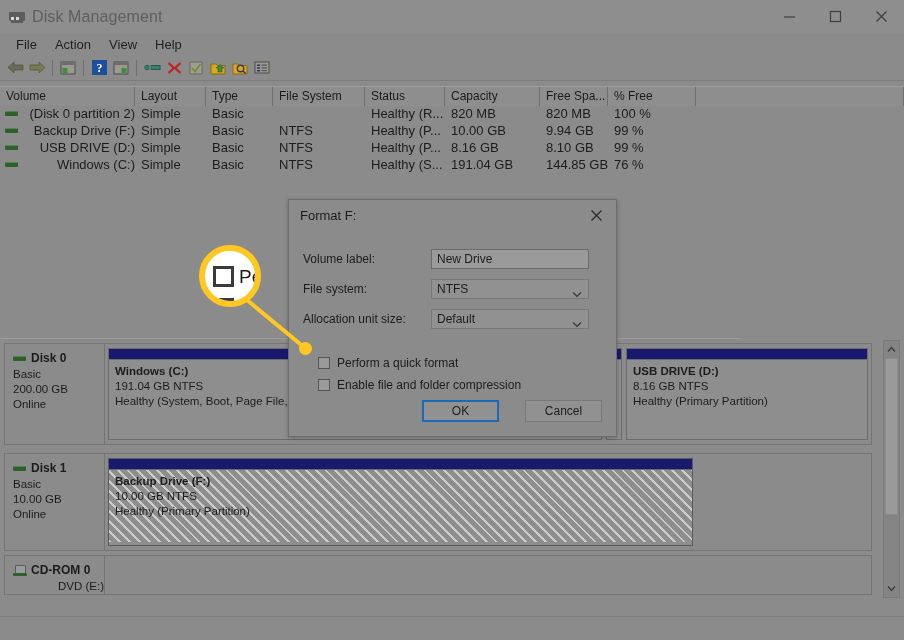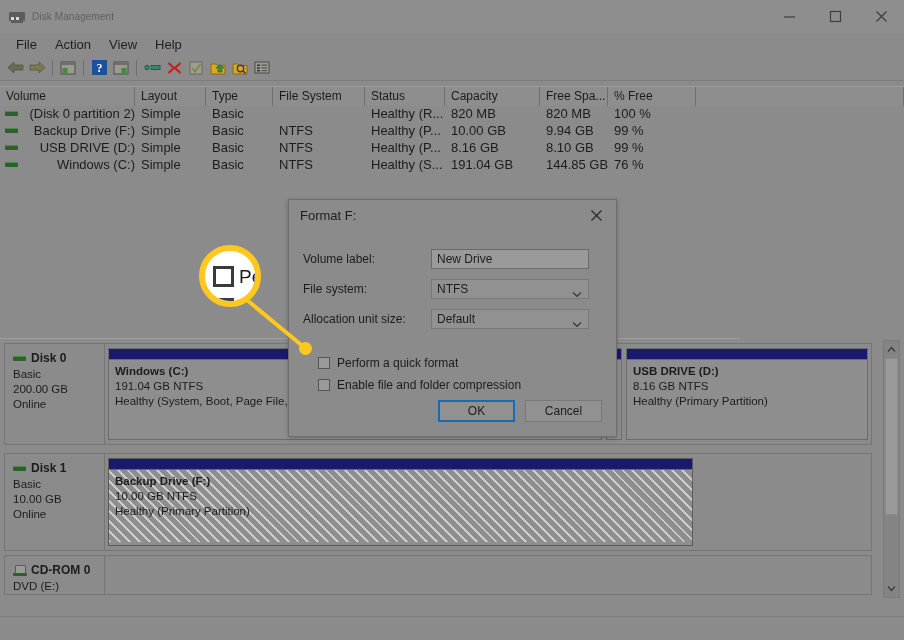--- a/index.html
+++ b/index.html
@@ -35,21 +35,21 @@
   .app-icon .drv:after {
     content: ""; position: absolute; left: 2px; top: 5px;
     width: 3px; height: 3px; background: #d9d9d9;
     box-shadow: 5px 0 0 #d9d9d9;
   }
   .app-icon .base {
     position: absolute; left: 2px; top: 12px; width: 12px; height: 2px;
     background: #5c5c5c;
   }
   .titlebar .title {
-    font-size: 10px; color: #5f5f5f; letter-spacing: .1px;
+    font-size: 16px; color: #5f5f5f; letter-spacing: .1px;
   }
   .winbtns {
     position: absolute; right: 0; top: 0; height: 33px;
     display: flex;
   }
   .winbtn {
     width: 46px; height: 33px; display: flex; align-items: center; justify-content: center;
   }
   .winbtn svg { display: block; }
 
@@ -217,21 +217,21 @@
     border: 1px solid #545454; margin-right: 7px; flex: none;
   }
   .cblabel { font-size: 12px; color: #1c1c1c; }
   .dlg-btns {
     position: absolute; right: 14px; bottom: 14px; display: flex; gap: 10px;
   }
   .dbtn {
     width: 77px; height: 22px; background: #919191;
     border: 1px solid #787878;
     font-size: 12px; color: #1c1c1c;
-    display: flex; align-items: center; justify-content: center;
+    display: flex; align-items: center; justify-content: center; margin-left: 16px;
   }
   .dbtn.primary { border: 2px solid #1a6bb5; }
 
   
   .callout-line {
     position: absolute; z-index: 45; pointer-events: none;
     left: 0; top: 0; width: 904px; height: 640px;
   }
   .magnifier {
     position: absolute; left: 199px; top: 245px;
@@ -497,21 +497,21 @@
           <div class="bar"></div>
           <div class="body" style="height:72px">
             <div class="pname">Backup Drive  (F:)</div>
             <div>10.00 GB NTFS</div>
             <div>Healthy (Primary Partition)</div>
           </div>
         </div>
       </div>
     </div>
 
-    <div class="disk-row" style="top:216px; width:868px; height:40px;">
+    <div class="disk-row" style="top:216px; width:868px; height:40px;text-align:right;">
       <div class="disk-info">
         <div class="dtitle">
           <span class="cd-glyph"></span>
           <span>CD-ROM 0</span>
         </div>
         <div>DVD (E:)</div>
       </div>
       <div class="disk-parts"></div>
     </div>
   </div>

